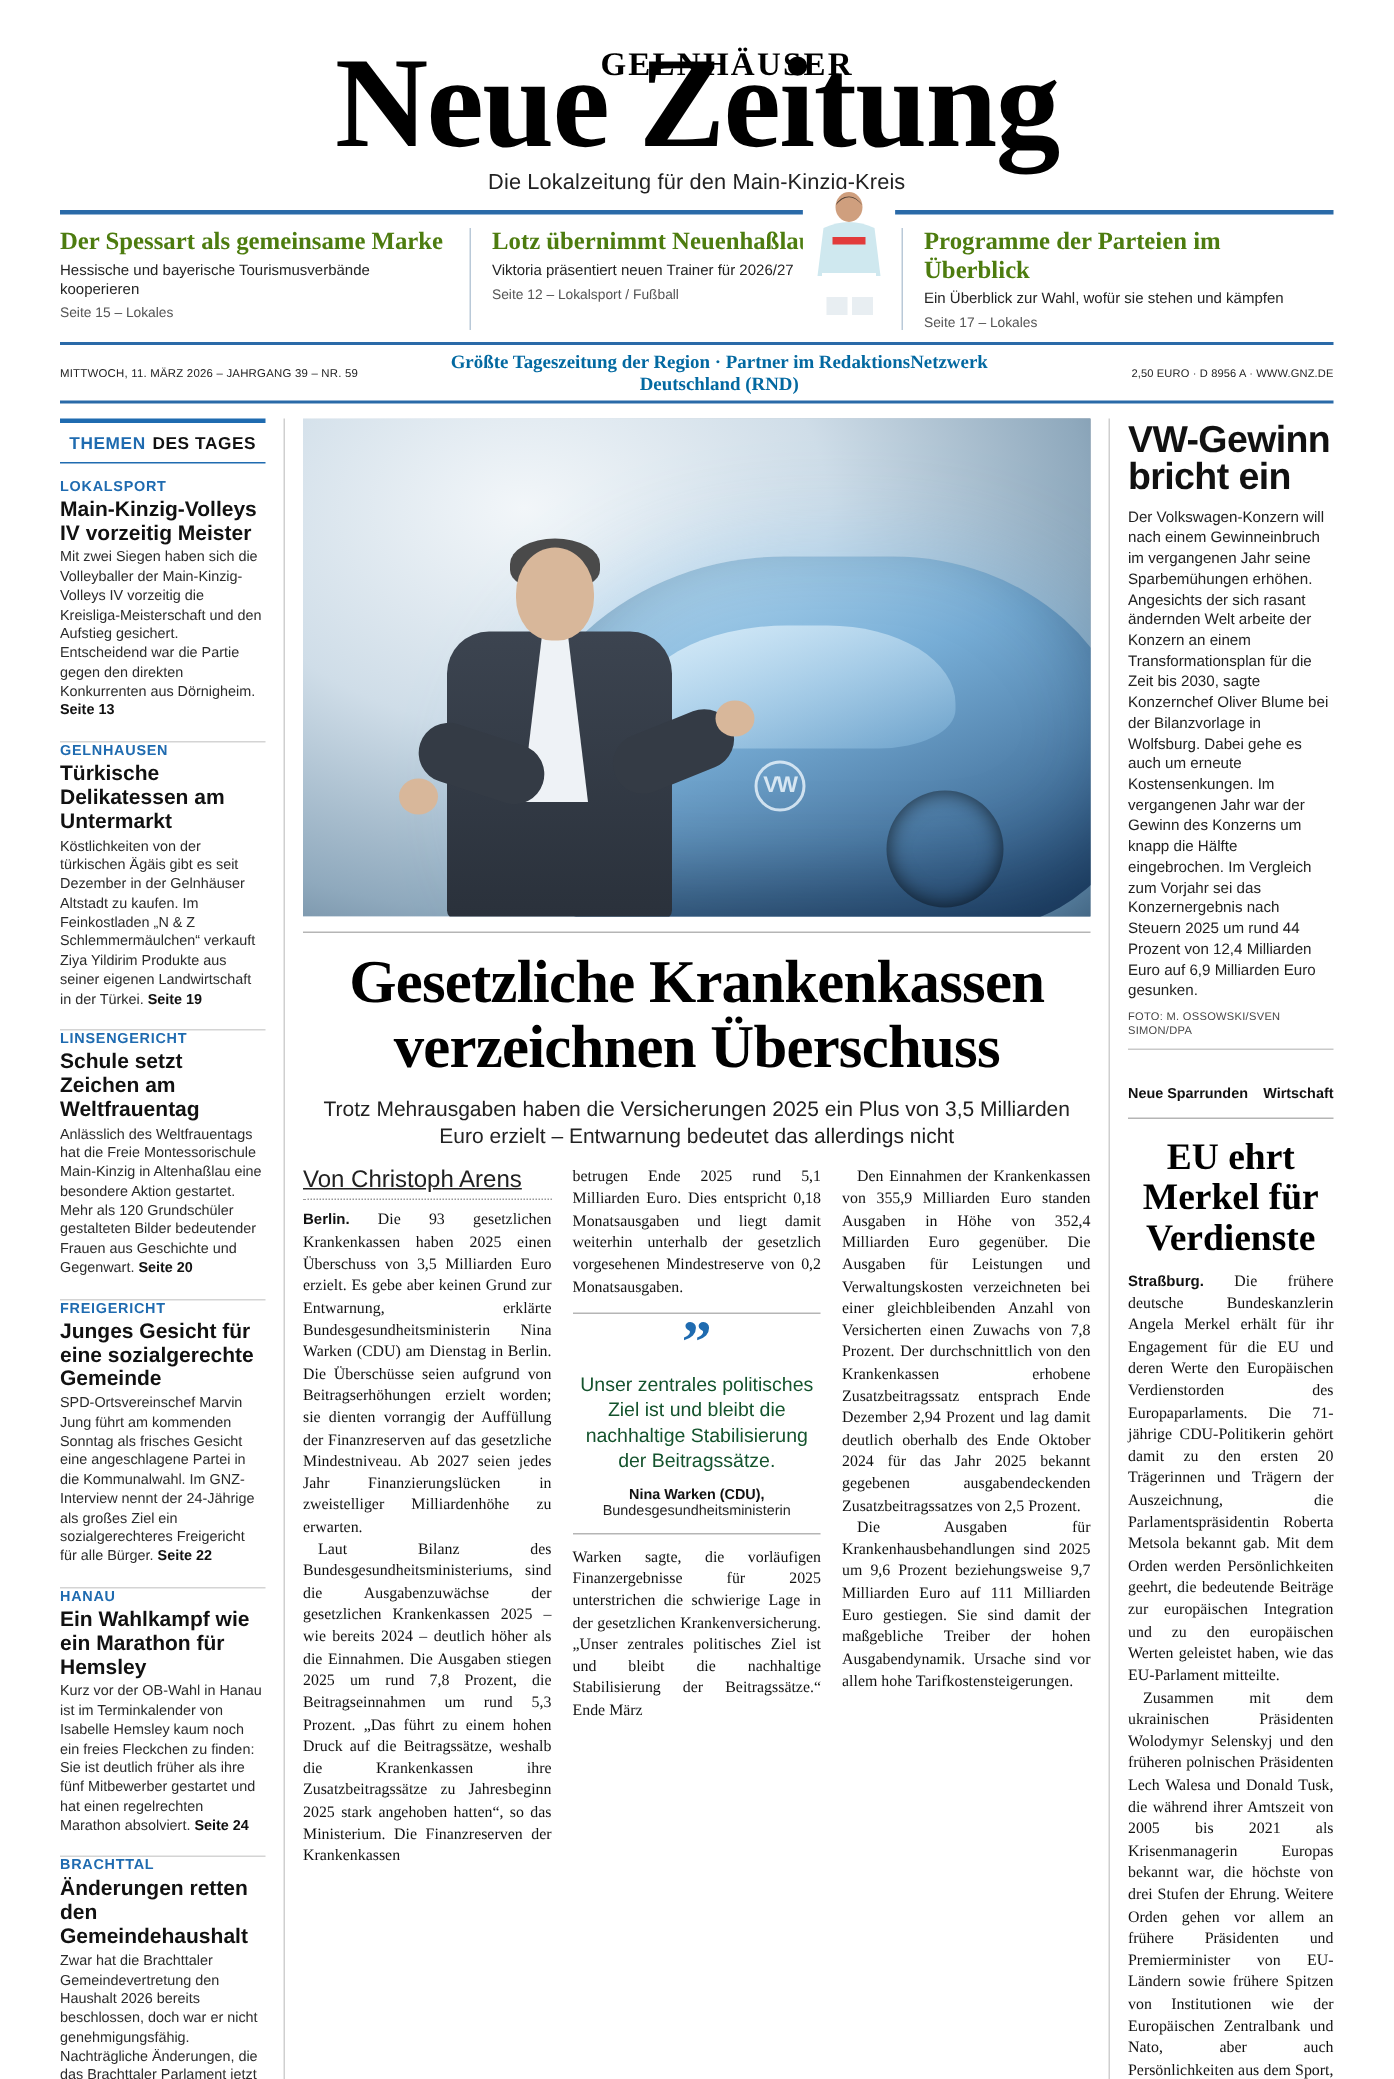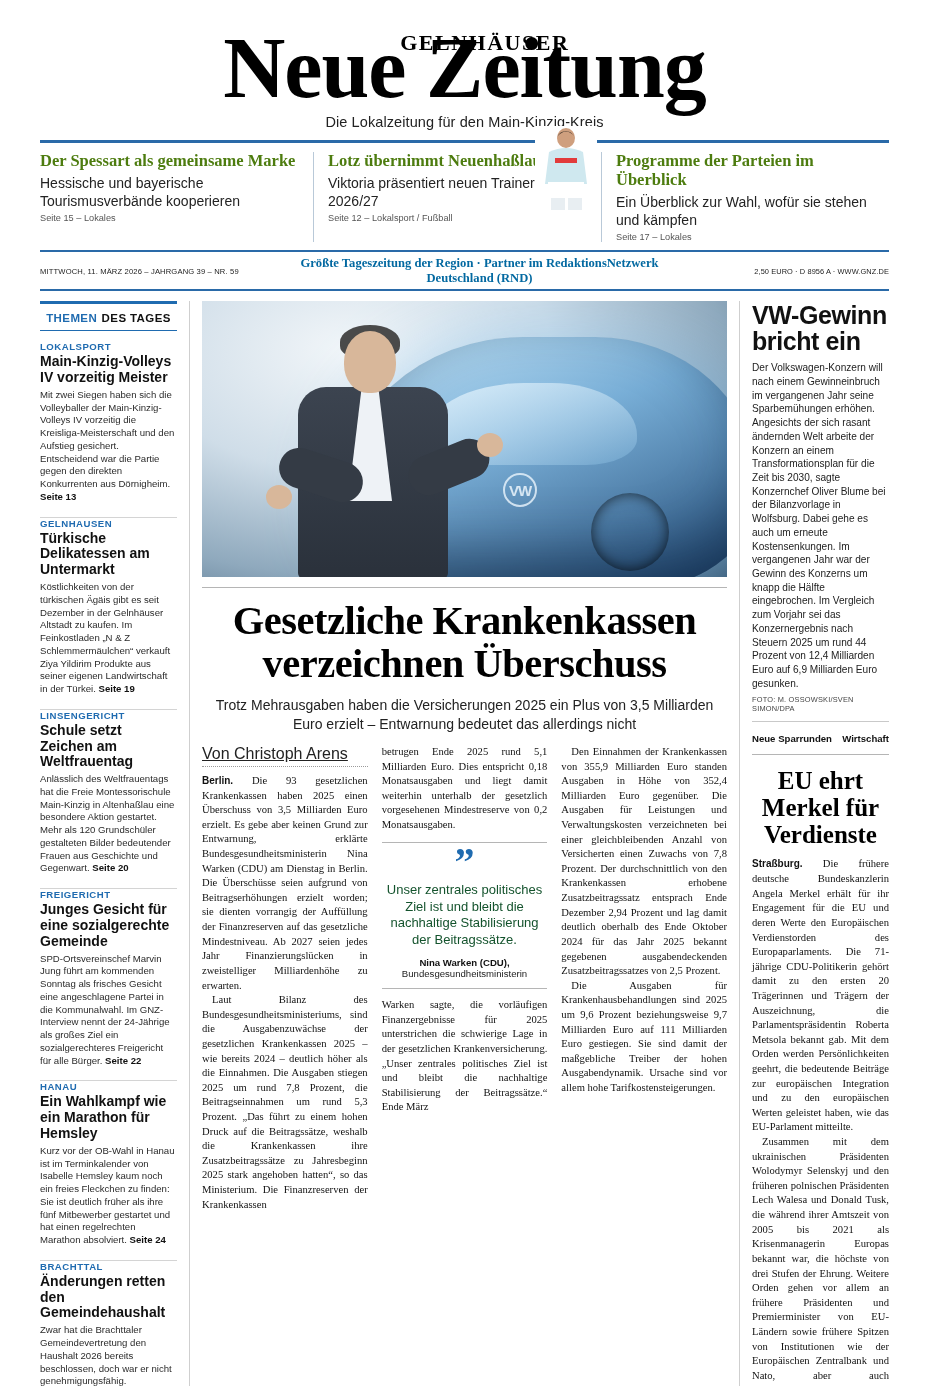--- a/index.html
+++ b/index.html
@@ -34,21 +34,21 @@
 
   
   .rule-thick { height:3px; background:#2a6aa8; margin-top:10px; }
   .teasers { display:flex; padding: 9px 0 8px 0; }
   .teaser { flex:1; padding-right: 14px; position:relative; }
   .teaser + .teaser { padding-left: 14px; border-left: 1px solid #b9c9d8; }
   .teaser-title {
     font-family:"Liberation Serif", serif; font-weight:bold;
     font-size: 16.5px; color:#4d7c0f; line-height:1.15; margin-bottom:4px;
   }
-  .teaser-desc { font-size: 14px; color:#232323; line-height:1.25; }
+  .teaser-desc { font-size: 10px; color:#232323; line-height:1.25; }
   .teaser-page { font-size: 9.2px; color:#555; margin-top:3px; }
   .teaser-photo {
     position:absolute; right: 4px; top: -26px; width: 62px; height: 84px;
     overflow:hidden;
   }
 
   
   .inforule-top { height:2px; background:#2a6aa8; }
   .infobar { display:flex; align-items:center; padding: 4px 0 3px 0; }
   .info-left { font-size: 7.6px; letter-spacing:0.15px; color:#222; width: 230px; }
@@ -72,21 +72,21 @@
   .themen-head .k { color:#111; font-weight:bold; font-size:11.5px; letter-spacing:0.4px;}
   .side-item { margin-bottom: 13px; }
   .side-item + .side-item { border-top:1px solid #d4d4d4; padding-top: 0; }
   .side-kicker { color:#1f6bb0; font-weight:bold; font-size:9.6px; letter-spacing:0.5px; margin-bottom:2px; }
   .side-title { font-weight:bold; font-size:14px; line-height:1.13; color:#111; margin-bottom:3px; }
   .side-text { font-size:9.6px; line-height:1.33; color:#2b2b2b; text-align:left; }
   .side-page { font-weight:bold; color:#111; white-space:nowrap; }
 
   
   .hero {
-    position:relative; height: 276px; width:100%; overflow:hidden;
+    position:relative; height: 332px; width:100%; overflow:hidden;
     background: linear-gradient(100deg,#dfe7ee 0%,#c9d6e2 30%,#9fb6c8 55%,#6d8ba4 78%,#44607a 100%);
   }
   .hero .sky { position:absolute; inset:0;
     background: radial-gradient(ellipse at 28% 18%, #f2f6f9 0%, #cfdde8 38%, #8fa9bd 70%, #3e5d78 100%); }
   .hero .car {
     position:absolute; right:-30px; bottom:-10px; width: 420px; height: 250px;
     border-radius: 46% 40% 28% 22% / 70% 60% 40% 34%;
     background: linear-gradient(160deg, rgba(190,225,245,.95) 0%, rgba(110,170,215,.85) 40%, rgba(30,70,115,.9) 100%);
     box-shadow: inset 0 -28px 60px rgba(10,30,55,.55), 0 0 70px rgba(120,190,240,.45);
   }
@@ -125,21 +125,21 @@
   .hero .p-arm-l { position:absolute; left:-12px; top: 130px; width: 86px; height: 40px; background:#343b45; border-radius: 20px; transform: rotate(18deg); }
   .hero .p-arm-r { position:absolute; right:-16px; top: 122px; width: 84px; height: 40px; background:#343b45; border-radius: 20px; transform: rotate(-22deg); }
   .hero .p-hand-l { position:absolute; left: -24px; top: 160px; width: 26px; height: 24px; background:#d8b79a; border-radius:50%; }
   .hero .p-hand-r { position:absolute; right: -28px; top: 108px; width: 26px; height: 24px; background:#d8b79a; border-radius:50%; }
 
   
   .vw-title { font-size: 25px; font-weight:bold; line-height:1.02; margin: 2px 0 7px 0; color:#111; letter-spacing:-0.4px;}
   .vw-text { font-size: 10.1px; line-height:1.36; color:#222; }
   .vw-credit { font-size:7.4px; color:#444; margin-top:5px; letter-spacing:0.2px; }
   .vw-foot { display:flex; justify-content:space-between; font-weight:bold; font-size:9.6px;
-             margin-top: 8px; padding-top: 11px; border-top:1px solid #c9c9c9; }
+             margin-top: 8px; padding-top: 24px; border-top:1px solid #c9c9c9; }
 
   
   .main-sep { height:1px; background:#b5b5b5; margin: 10px 0 12px 0; }
   .lead-head {
     font-family:"Liberation Serif", serif; font-weight:bold; text-align:center;
     font-size: 40.5px; line-height:1.06; color:#000; letter-spacing:-0.5px; margin:0 0 10px 0;
   }
   .lead-sub {
     text-align:center; font-size: 14px; line-height:1.32; color:#222; margin-bottom: 12px;
     padding: 0 10px;

